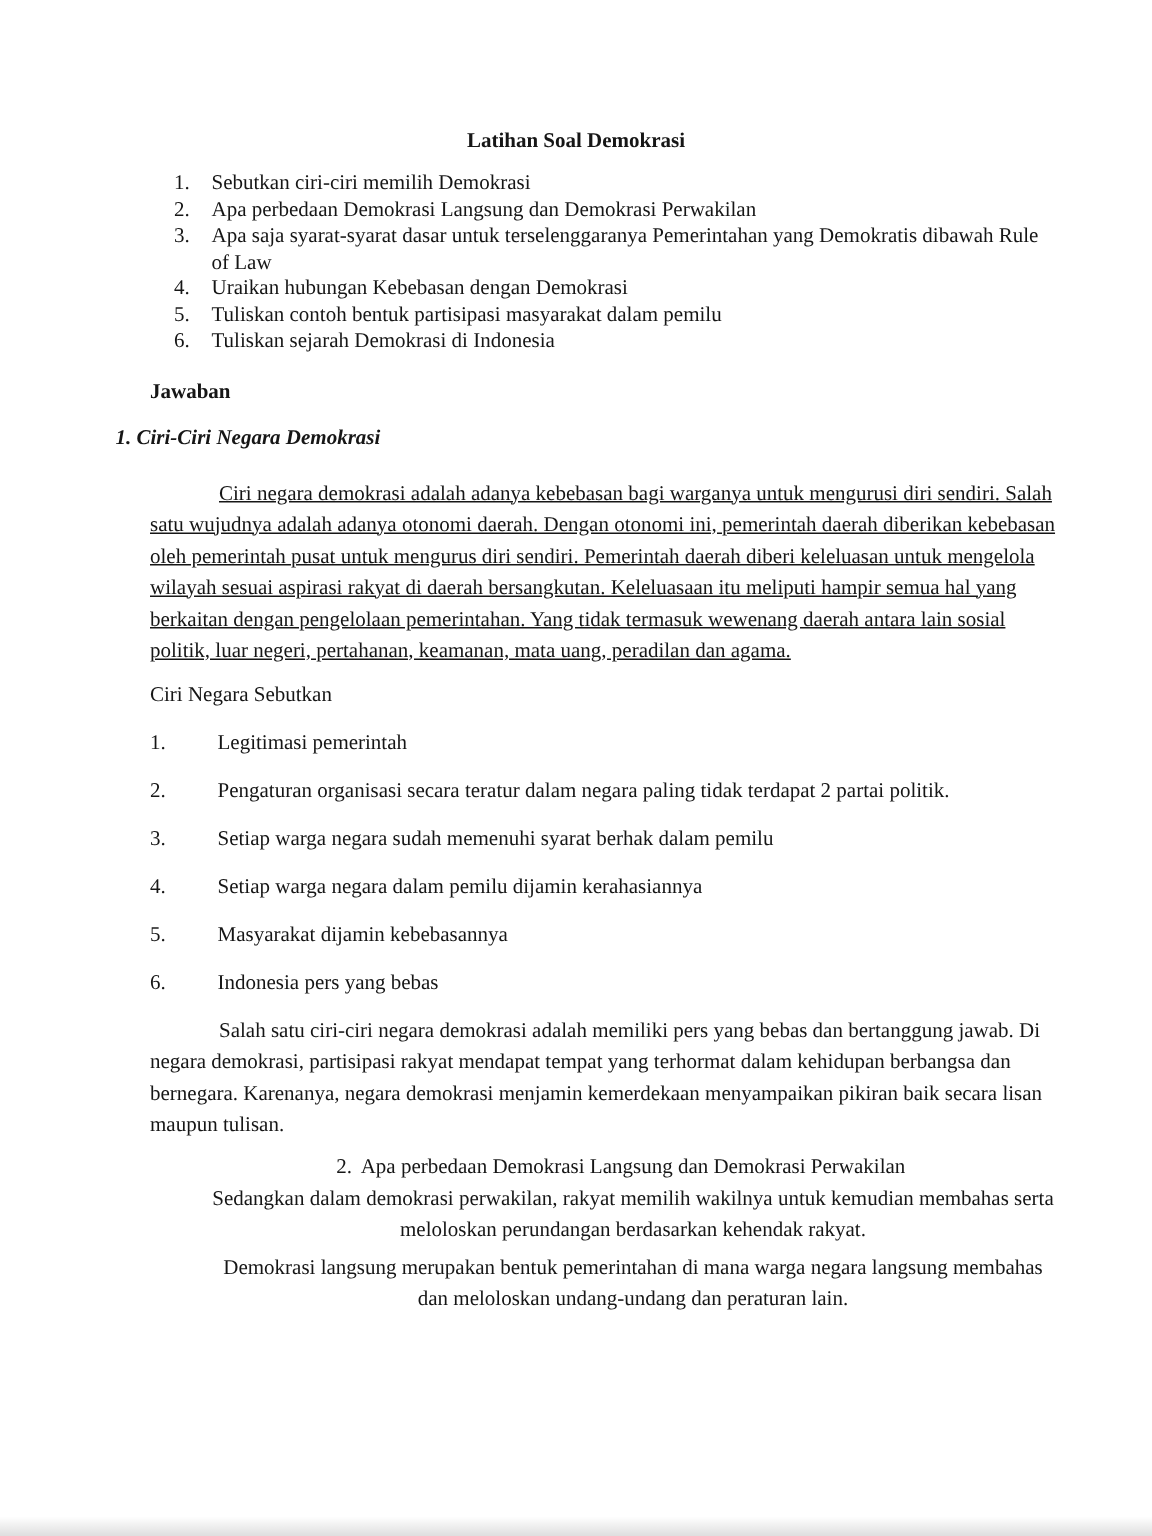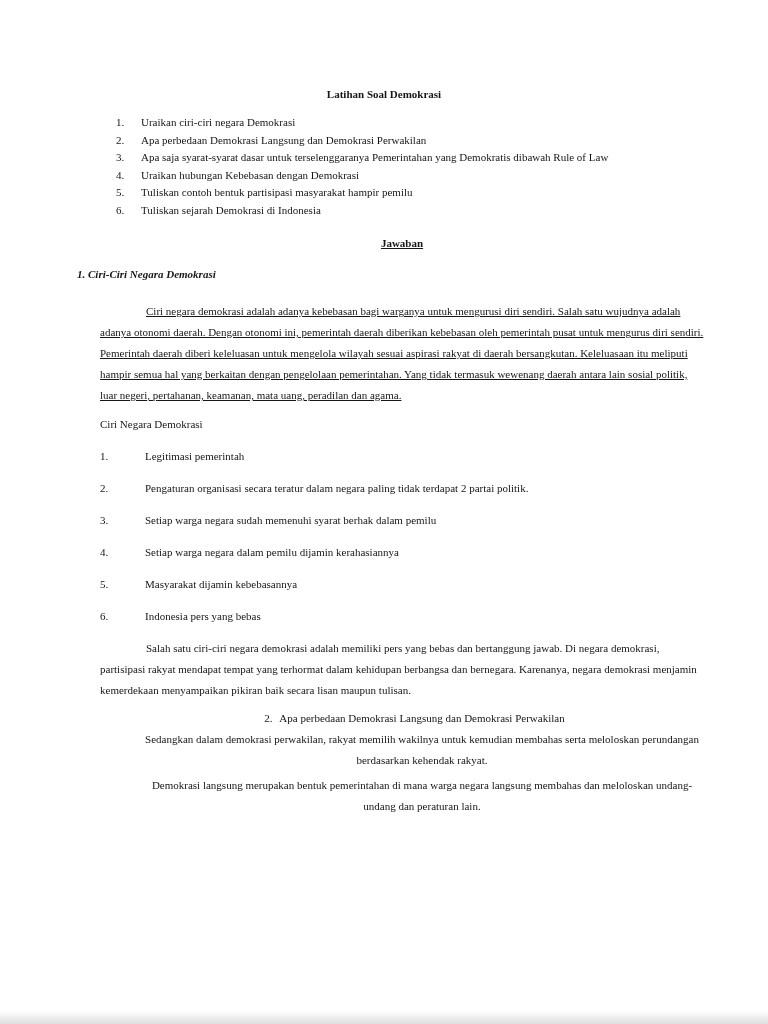--- a/index.html
+++ b/index.html
@@ -16,36 +16,35 @@
     width: 768px;
     height: 1024px;
     background: #ffffff;
     overflow: hidden;
   }
   .content {
     position: absolute;
     top: 84px;
     left: 100px;
     width: 604px;
-    font-size: 11px;
+    font-size: 14px;
     line-height: 21px;
   }
   .doc-title {
     font-weight: bold;
     text-align: center;
     margin: 0 -64px 9px -100px; 
   }
   .q-list { padding-left: 16px; margin: 0 0 14px 0; }
   .q-item { display: flex; line-height: 17.5px; }
   .q-num { flex: 0 0 25px; }
   .q-text { flex: 1; }
   .jawaban {
-    text-align: center;
+    text-align: left;
     font-weight: bold;
-    text-decoration: underline;
     margin: 8px 0 0 0;
   }
   .a1-heading {
     font-weight: bold;
     margin: 10px 0 16px -23px;
     font-style: italic;
   }
   .a1-intro { margin: 2px 0 0 0; text-indent: 46px; text-decoration: underline; }
   .a1-sub { margin: 8px 0 0 0; }
   .trait { margin: 11px 0 0 0; }
@@ -67,51 +66,51 @@
 <body>
 
 <div class="sheet">
   <div class="content">
 
     <div class="doc-title">Latihan Soal Demokrasi</div>
 
     <div class="q-list">
       <div class="q-item">
         <span class="q-num">1.</span>
-        <span class="q-text">Uraikan ciri-ciri negara Demokrasi</span>
+        <span class="q-text">Sebutkan ciri-ciri memilih Demokrasi</span>
       </div>
       <div class="q-item">
         <span class="q-num">2.</span>
         <span class="q-text">Apa perbedaan Demokrasi Langsung dan Demokrasi Perwakilan</span>
       </div>
       <div class="q-item">
         <span class="q-num">3.</span>
         <span class="q-text">Apa saja syarat-syarat dasar untuk terselenggaranya Pemerintahan yang Demokratis dibawah Rule of Law</span>
       </div>
       <div class="q-item">
         <span class="q-num">4.</span>
         <span class="q-text">Uraikan hubungan Kebebasan dengan Demokrasi</span>
       </div>
       <div class="q-item">
         <span class="q-num">5.</span>
-        <span class="q-text">Tuliskan contoh bentuk partisipasi masyarakat hampir pemilu</span>
+        <span class="q-text">Tuliskan contoh bentuk partisipasi masyarakat dalam pemilu</span>
       </div>
       <div class="q-item">
         <span class="q-num">6.</span>
         <span class="q-text">Tuliskan sejarah Demokrasi di Indonesia</span>
       </div>
     </div>
 
     <div class="jawaban">Jawaban</div>
 
     <div class="a1-heading">1. Ciri-Ciri Negara Demokrasi</div>
 
     <p class="a1-intro">Ciri negara demokrasi adalah adanya kebebasan bagi warganya untuk mengurusi diri sendiri. Salah satu wujudnya adalah adanya otonomi daerah. Dengan otonomi ini, pemerintah daerah diberikan kebebasan oleh pemerintah pusat untuk mengurus diri sendiri. Pemerintah daerah diberi keleluasan untuk mengelola wilayah sesuai aspirasi rakyat di daerah bersangkutan. Keleluasaan itu meliputi hampir semua hal yang berkaitan dengan pengelolaan pemerintahan. Yang tidak termasuk wewenang daerah antara lain sosial politik, luar negeri, pertahanan, keamanan, mata uang, peradilan dan agama.</p>
 
-    <div class="a1-sub">Ciri Negara Demokrasi</div>
+    <div class="a1-sub">Ciri Negara Sebutkan</div>
 
     <div class="trait-list">
       <p class="trait"><span class="t-num">1.</span><span class="t-text">Legitimasi pemerintah</span></p>
       <p class="trait"><span class="t-num">2.</span><span class="t-text">Pengaturan organisasi secara teratur dalam negara paling tidak terdapat 2 partai politik.</span></p>
       <p class="trait"><span class="t-num">3.</span><span class="t-text">Setiap warga negara sudah memenuhi syarat berhak dalam pemilu</span></p>
       <p class="trait"><span class="t-num">4.</span><span class="t-text">Setiap warga negara dalam pemilu dijamin kerahasiannya</span></p>
       <p class="trait"><span class="t-num">5.</span><span class="t-text">Masyarakat dijamin kebebasannya</span></p>
       <p class="trait"><span class="t-num">6.</span><span class="t-text">Indonesia pers yang bebas</span></p>
     </div>
 

